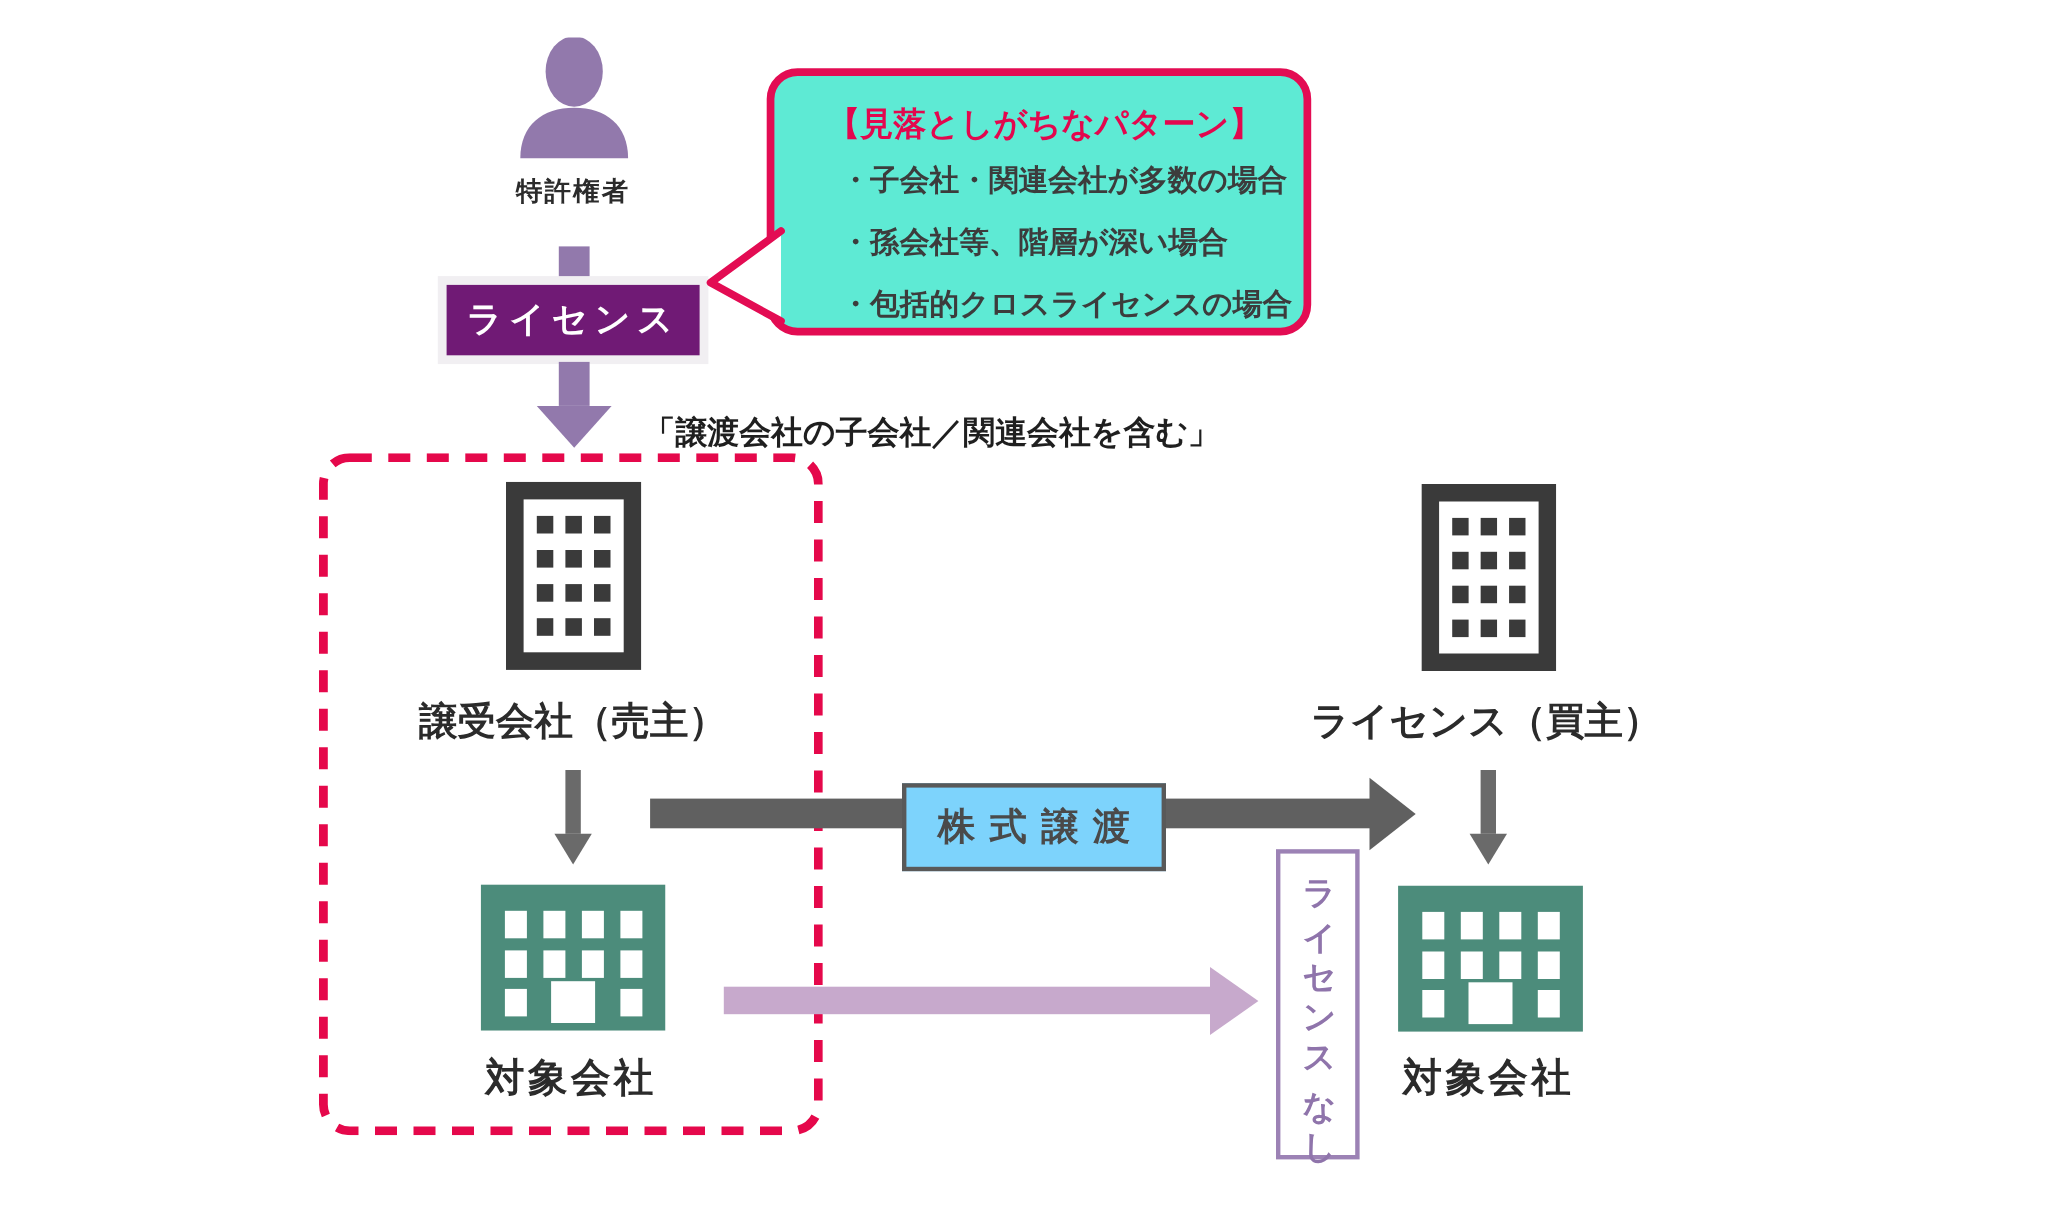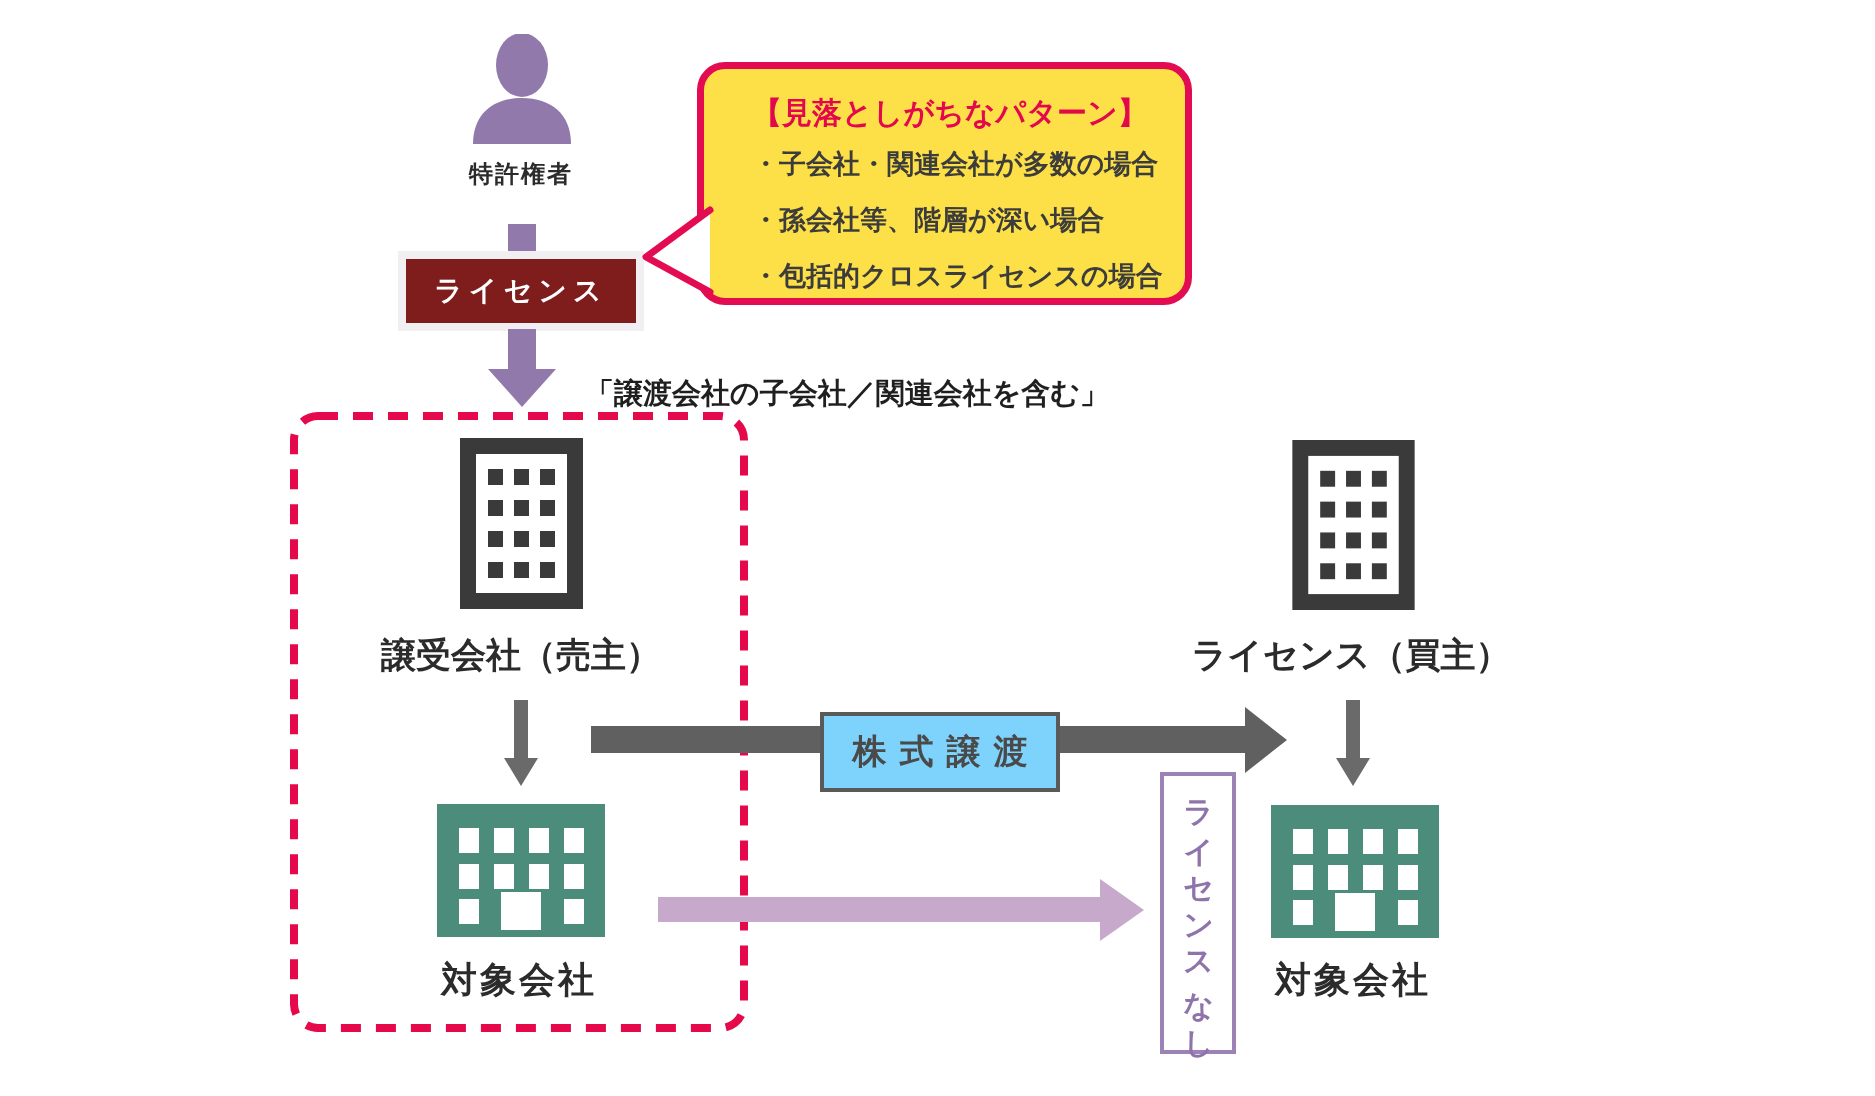--- a/index.html
+++ b/index.html
@@ -10,37 +10,37 @@
   .abs{position:absolute;}
 
   
   .person{left:465px;top:34px;width:114px;height:110px;}
   .patent-label{left:371px;top:158px;width:300px;text-align:center;
     font-size:24px;font-weight:bold;color:#2b2b2b;letter-spacing:2px;}
 
   .connector{left:508px;top:224px;width:28px;height:36px;background:#9279AC;}
 
   .license-frame{left:398px;top:251px;width:246px;height:80px;background:#F1EFF2;}
-  .license-box{position:absolute;left:8px;top:8px;right:8px;bottom:8px;background:#7f1d1d;
+  .license-box{position:absolute;left:8px;top:8px;right:8px;bottom:8px;background:#701a75;
     display:flex;align-items:center;justify-content:center;
-    font-size:28px;font-weight:bold;color:#ffffff;letter-spacing:6px;}
+    font-size:32px;font-weight:bold;color:#ffffff;letter-spacing:6px;}
 
   .purple-arrow-shaft{left:508px;top:329px;width:28px;height:40px;background:#9279AC;}
   .purple-arrow-head{left:488px;top:369px;width:0;height:0;
     border-left:34px solid transparent;border-right:34px solid transparent;
     border-top:38px solid #9279AC;}
 
   .scope-note{left:585px;top:350px;width:620px;font-size:29px;font-weight:600;color:#1f1f1f;margin-top:24px;}
 
   
   .callout{left:697px;top:62px;width:495px;height:243px;box-sizing:border-box;
-    border:7px solid #E30C53;border-radius:28px;background:#fde047;
+    border:7px solid #E30C53;border-radius:28px;background:#5eead4;
     padding:24px 0 0 48px;}
   .callout-title{font-size:30px;font-weight:bold;color:#E3074E;margin:0 0 12px 0;}
-  .callout-bullet{font-size:27px;font-weight:600;color:#3c3c3c;margin:0 0 20px 0;}
+  .callout-bullet{font-size:27px;font-weight:600;color:#3c3c3c;margin:0 0 20px 12px;}
   .callout-tail{left:630px;top:198px;width:92px;height:114px;}
 
   
   .dashed-box{left:290px;top:412px;width:458px;height:620px;}
 
   
   .office-left{left:460px;top:438px;width:123px;height:171px;}
   .office-right{left:1292px;top:440px;width:123px;height:170px;}
   .company-left{left:437px;top:804px;width:168px;height:133px;}
   .company-right{left:1270px;top:805px;width:170px;height:133px;}

